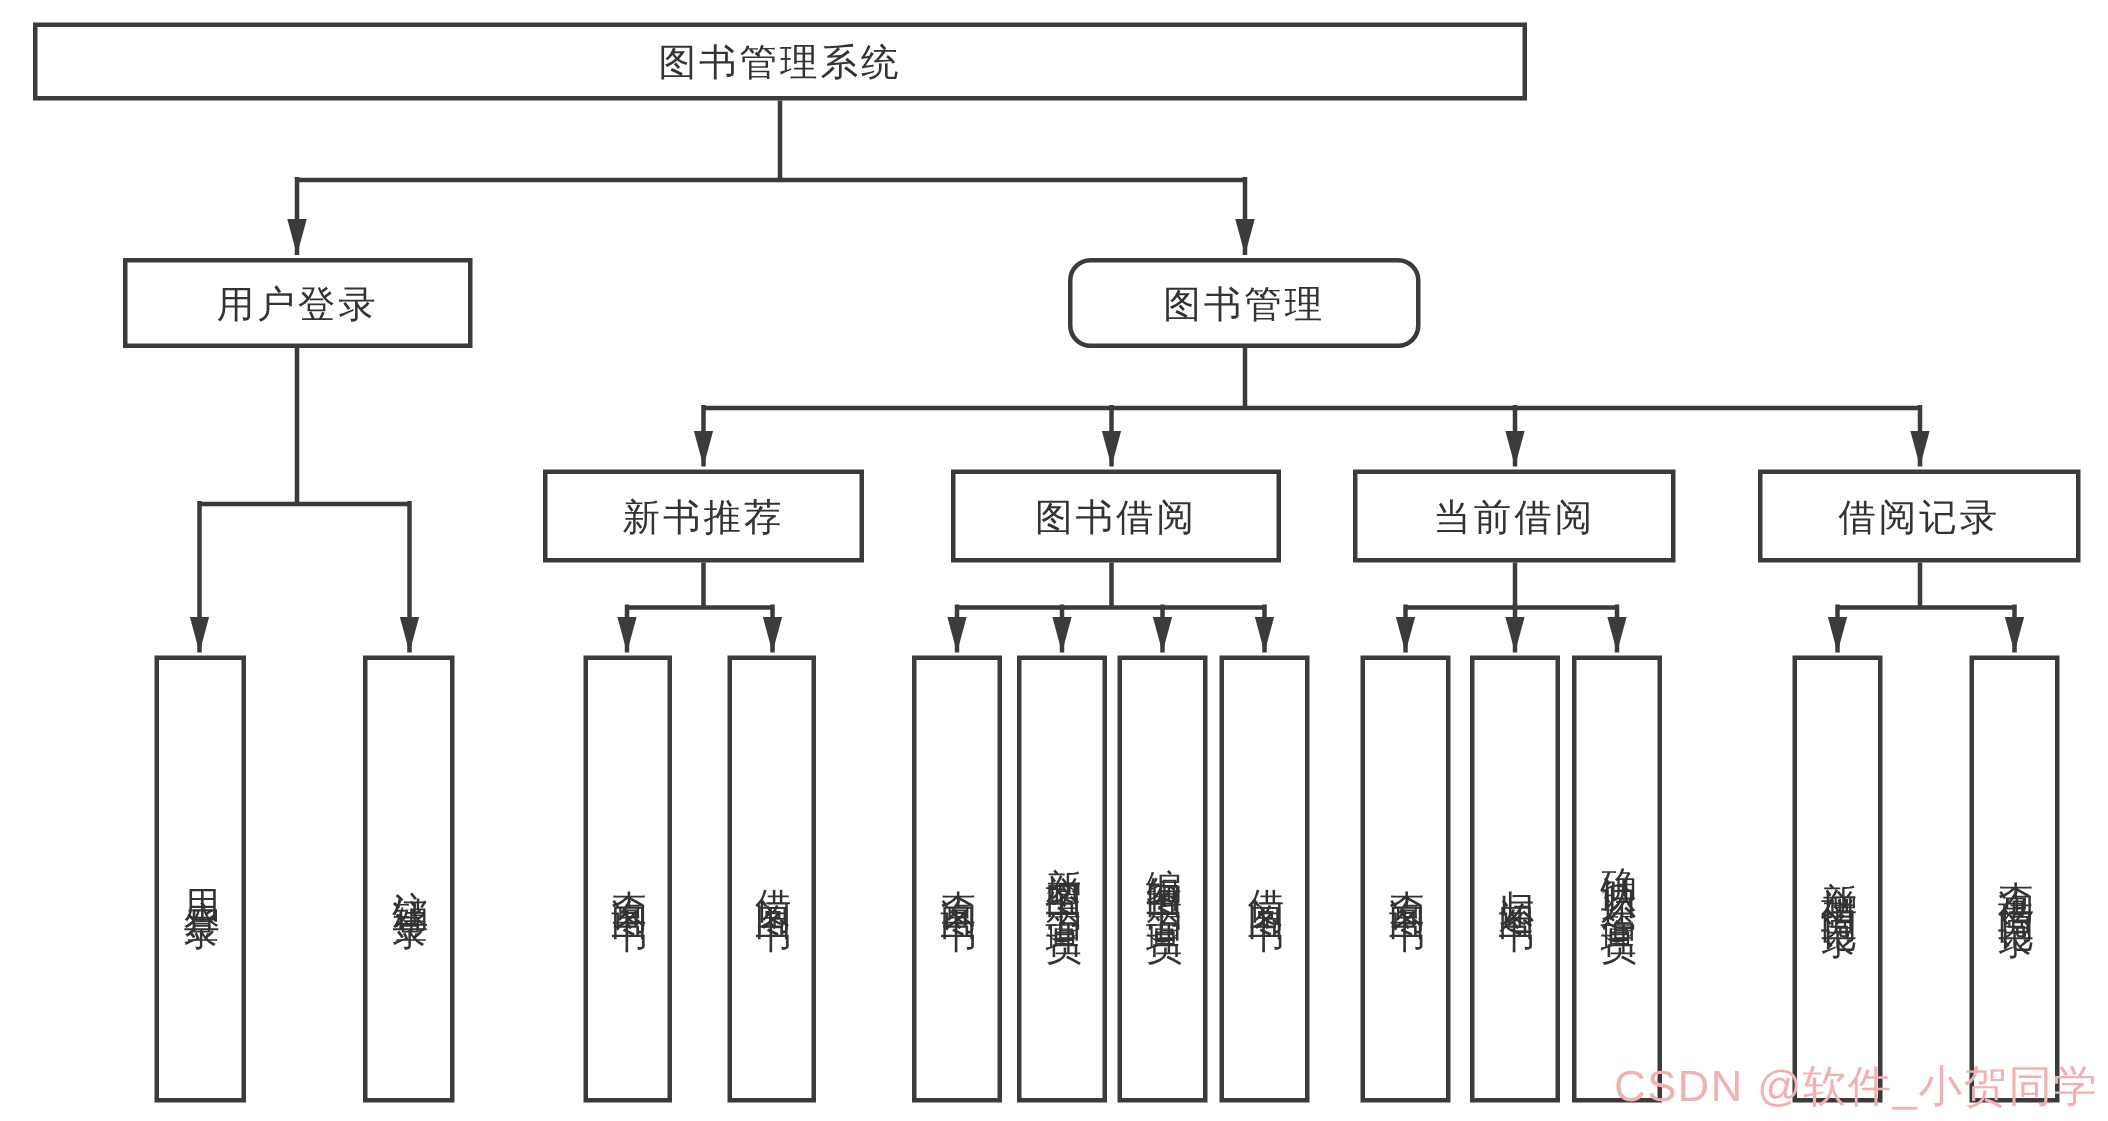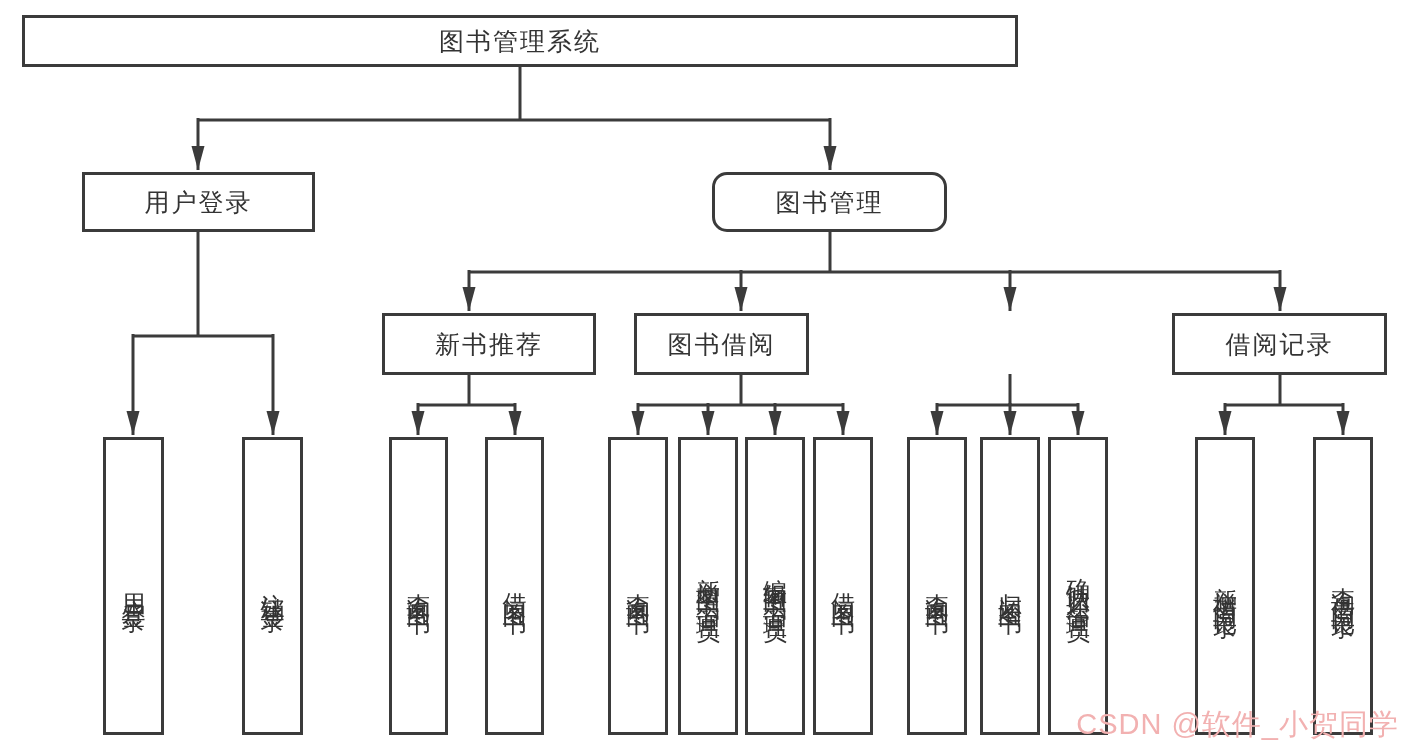--- a/index.html
+++ b/index.html
@@ -87,25 +87,28 @@
     <span class="h-label">图书管理系统</span>
   </div>
 
   <div class="node" style="left:82px;top:172px;width:233px;height:60px;">
     <span class="h-label">用户登录</span>
   </div>
   <div class="node" style="left:712px;top:172px;width:235px;height:60px;border-radius:15px;">
     <span class="h-label">图书管理</span>
   </div>
 
-  <div class="node" style="left:382px;top:313px;width:214px;height:62px;">
+  <div class="node" style="left:362px;top:313px;width:214px;height:62px;">
     <span class="h-label">新书推荐</span>
   </div>
-  <div class="node" style="left:634px;top:313px;width:175px;height:62px;">
+  <div class="node" style="left:634px;top:313px;width:220px;height:62px;">
     <span class="h-label">图书借阅</span>
+  </div>
+  <div class="node" style="left:902px;top:313px;width:215px;height:62px;">
+    <span class="h-label">当前借阅</span>
   </div>
   <div class="node" style="left:1172px;top:313px;width:215px;height:62px;">
     <span class="h-label">借阅记录</span>
   </div>
 
   <div class="node" style="left:103px;top:437px;width:61px;height:298px;">
     <span class="v-label">用户登录</span>
   </div>
   <div class="node" style="left:242px;top:437px;width:61px;height:298px;">
     <span class="v-label">注销登录</span>

